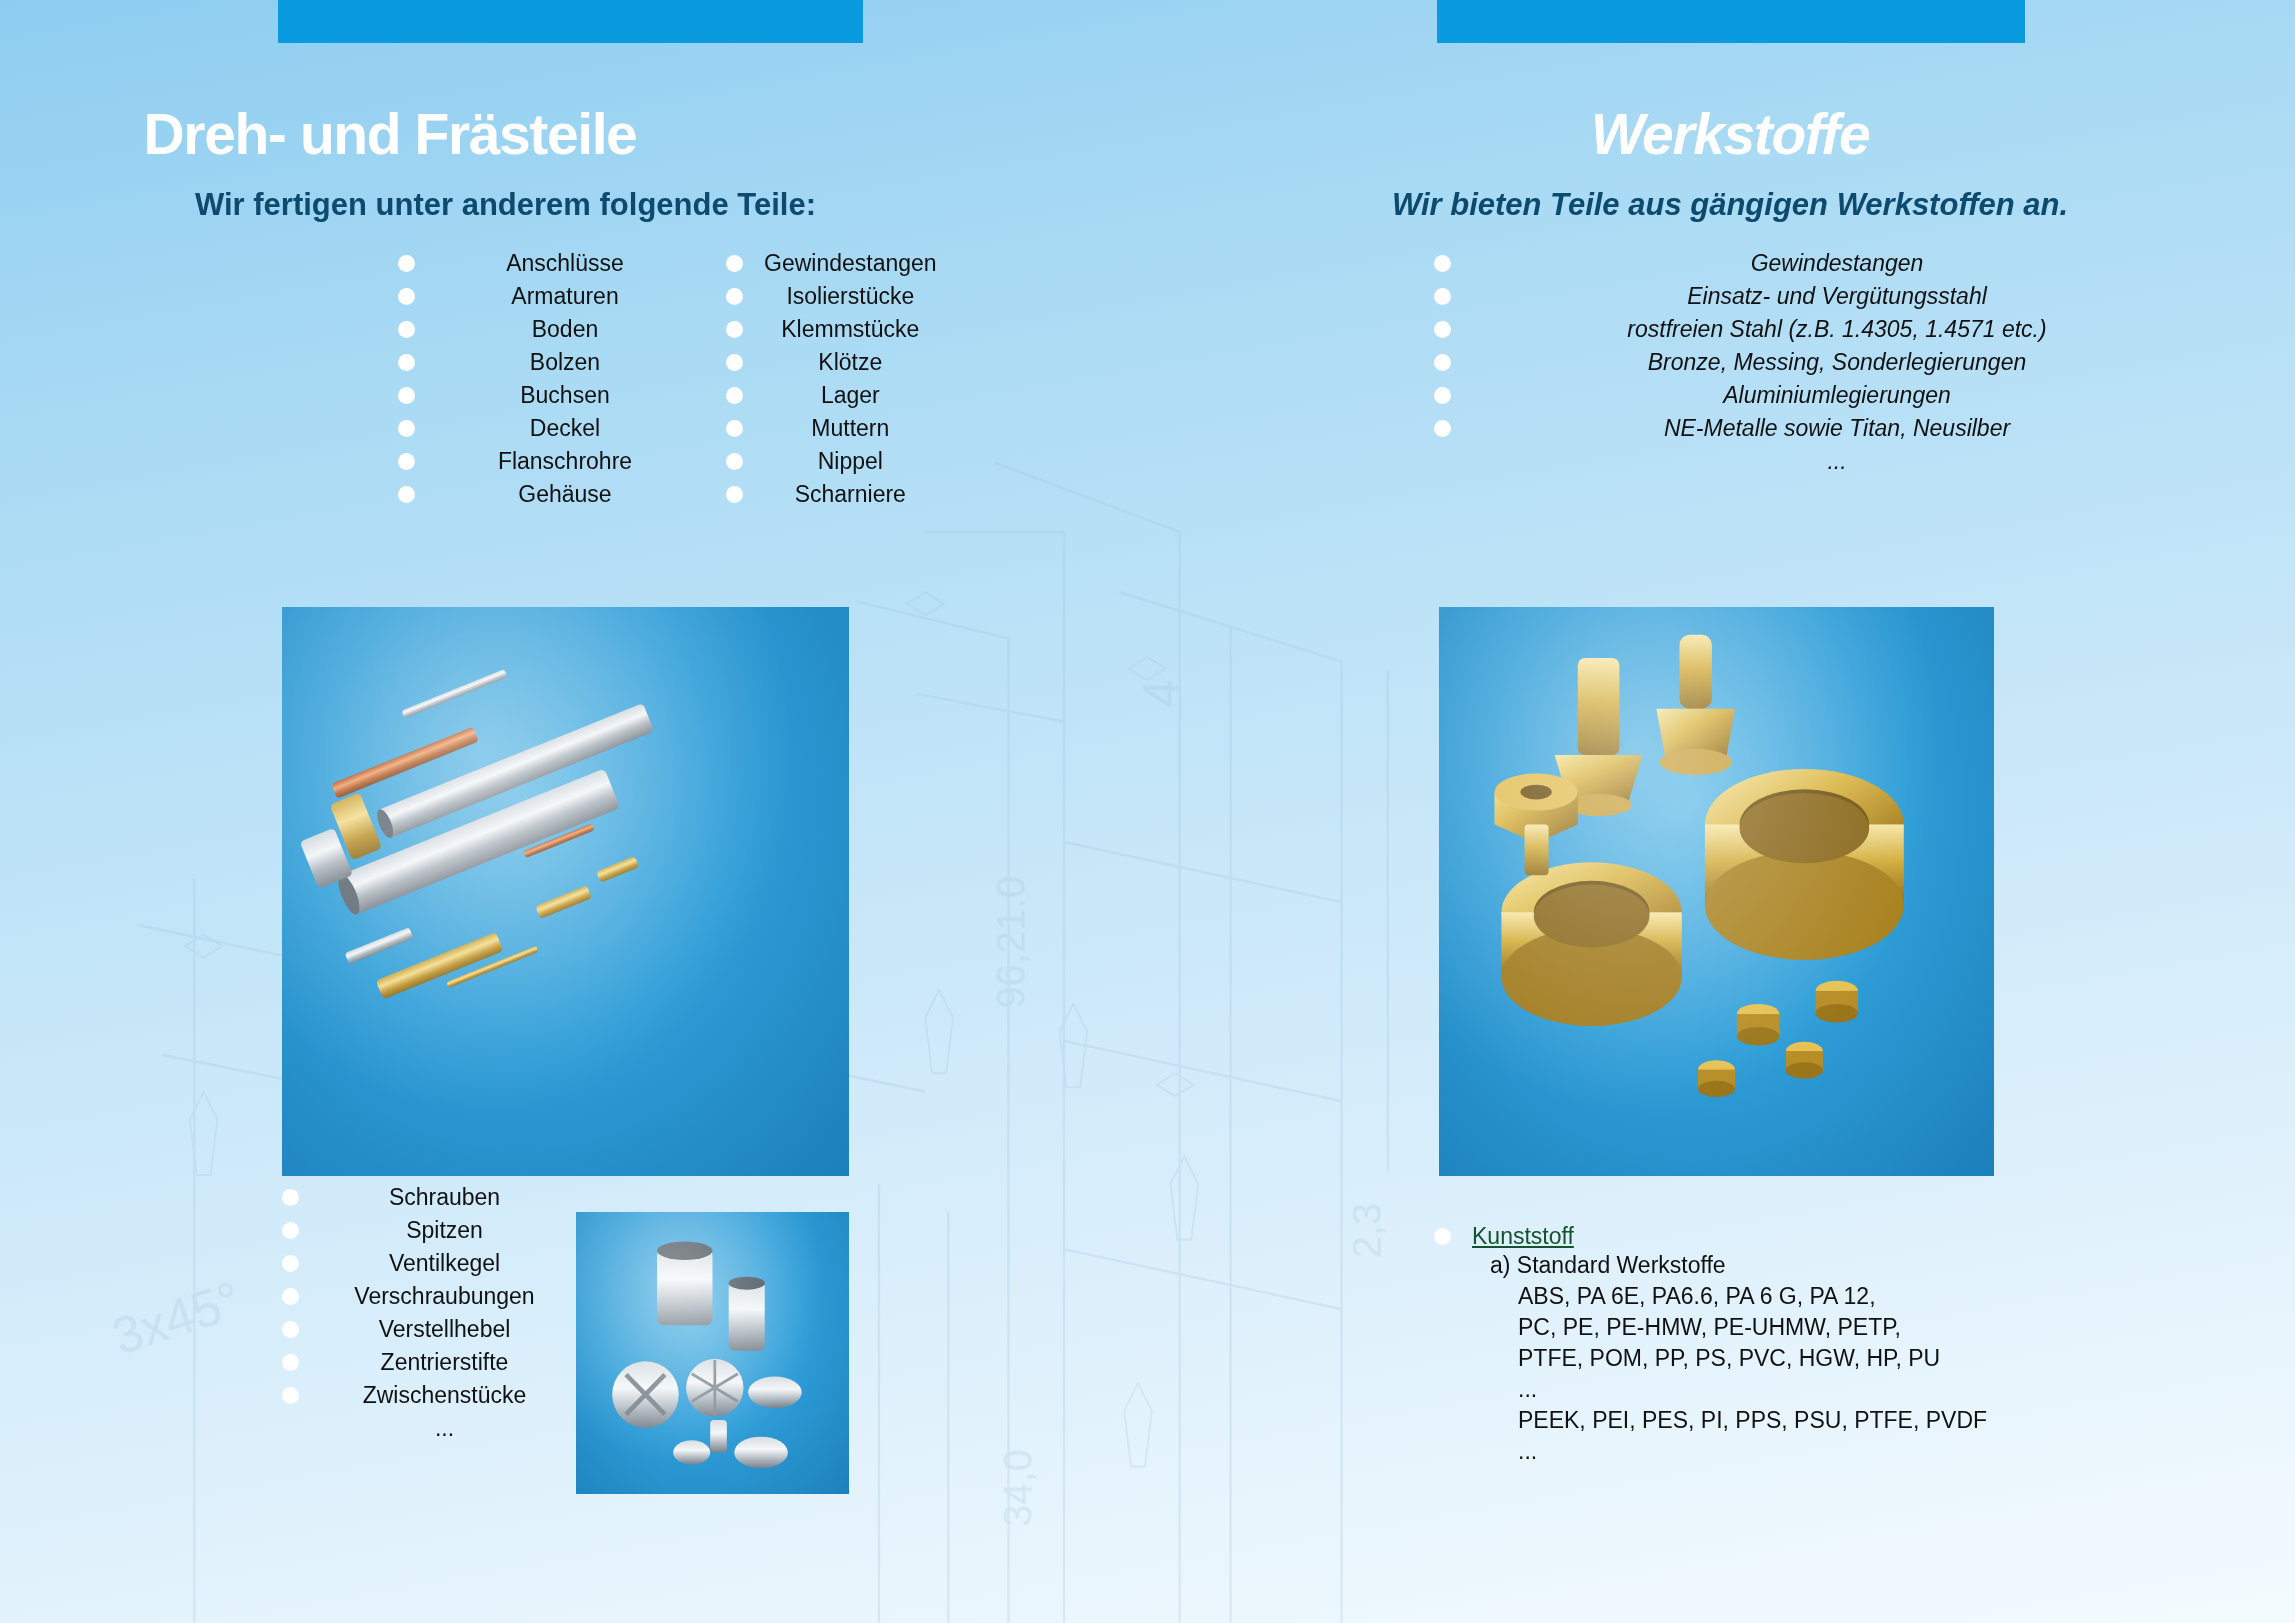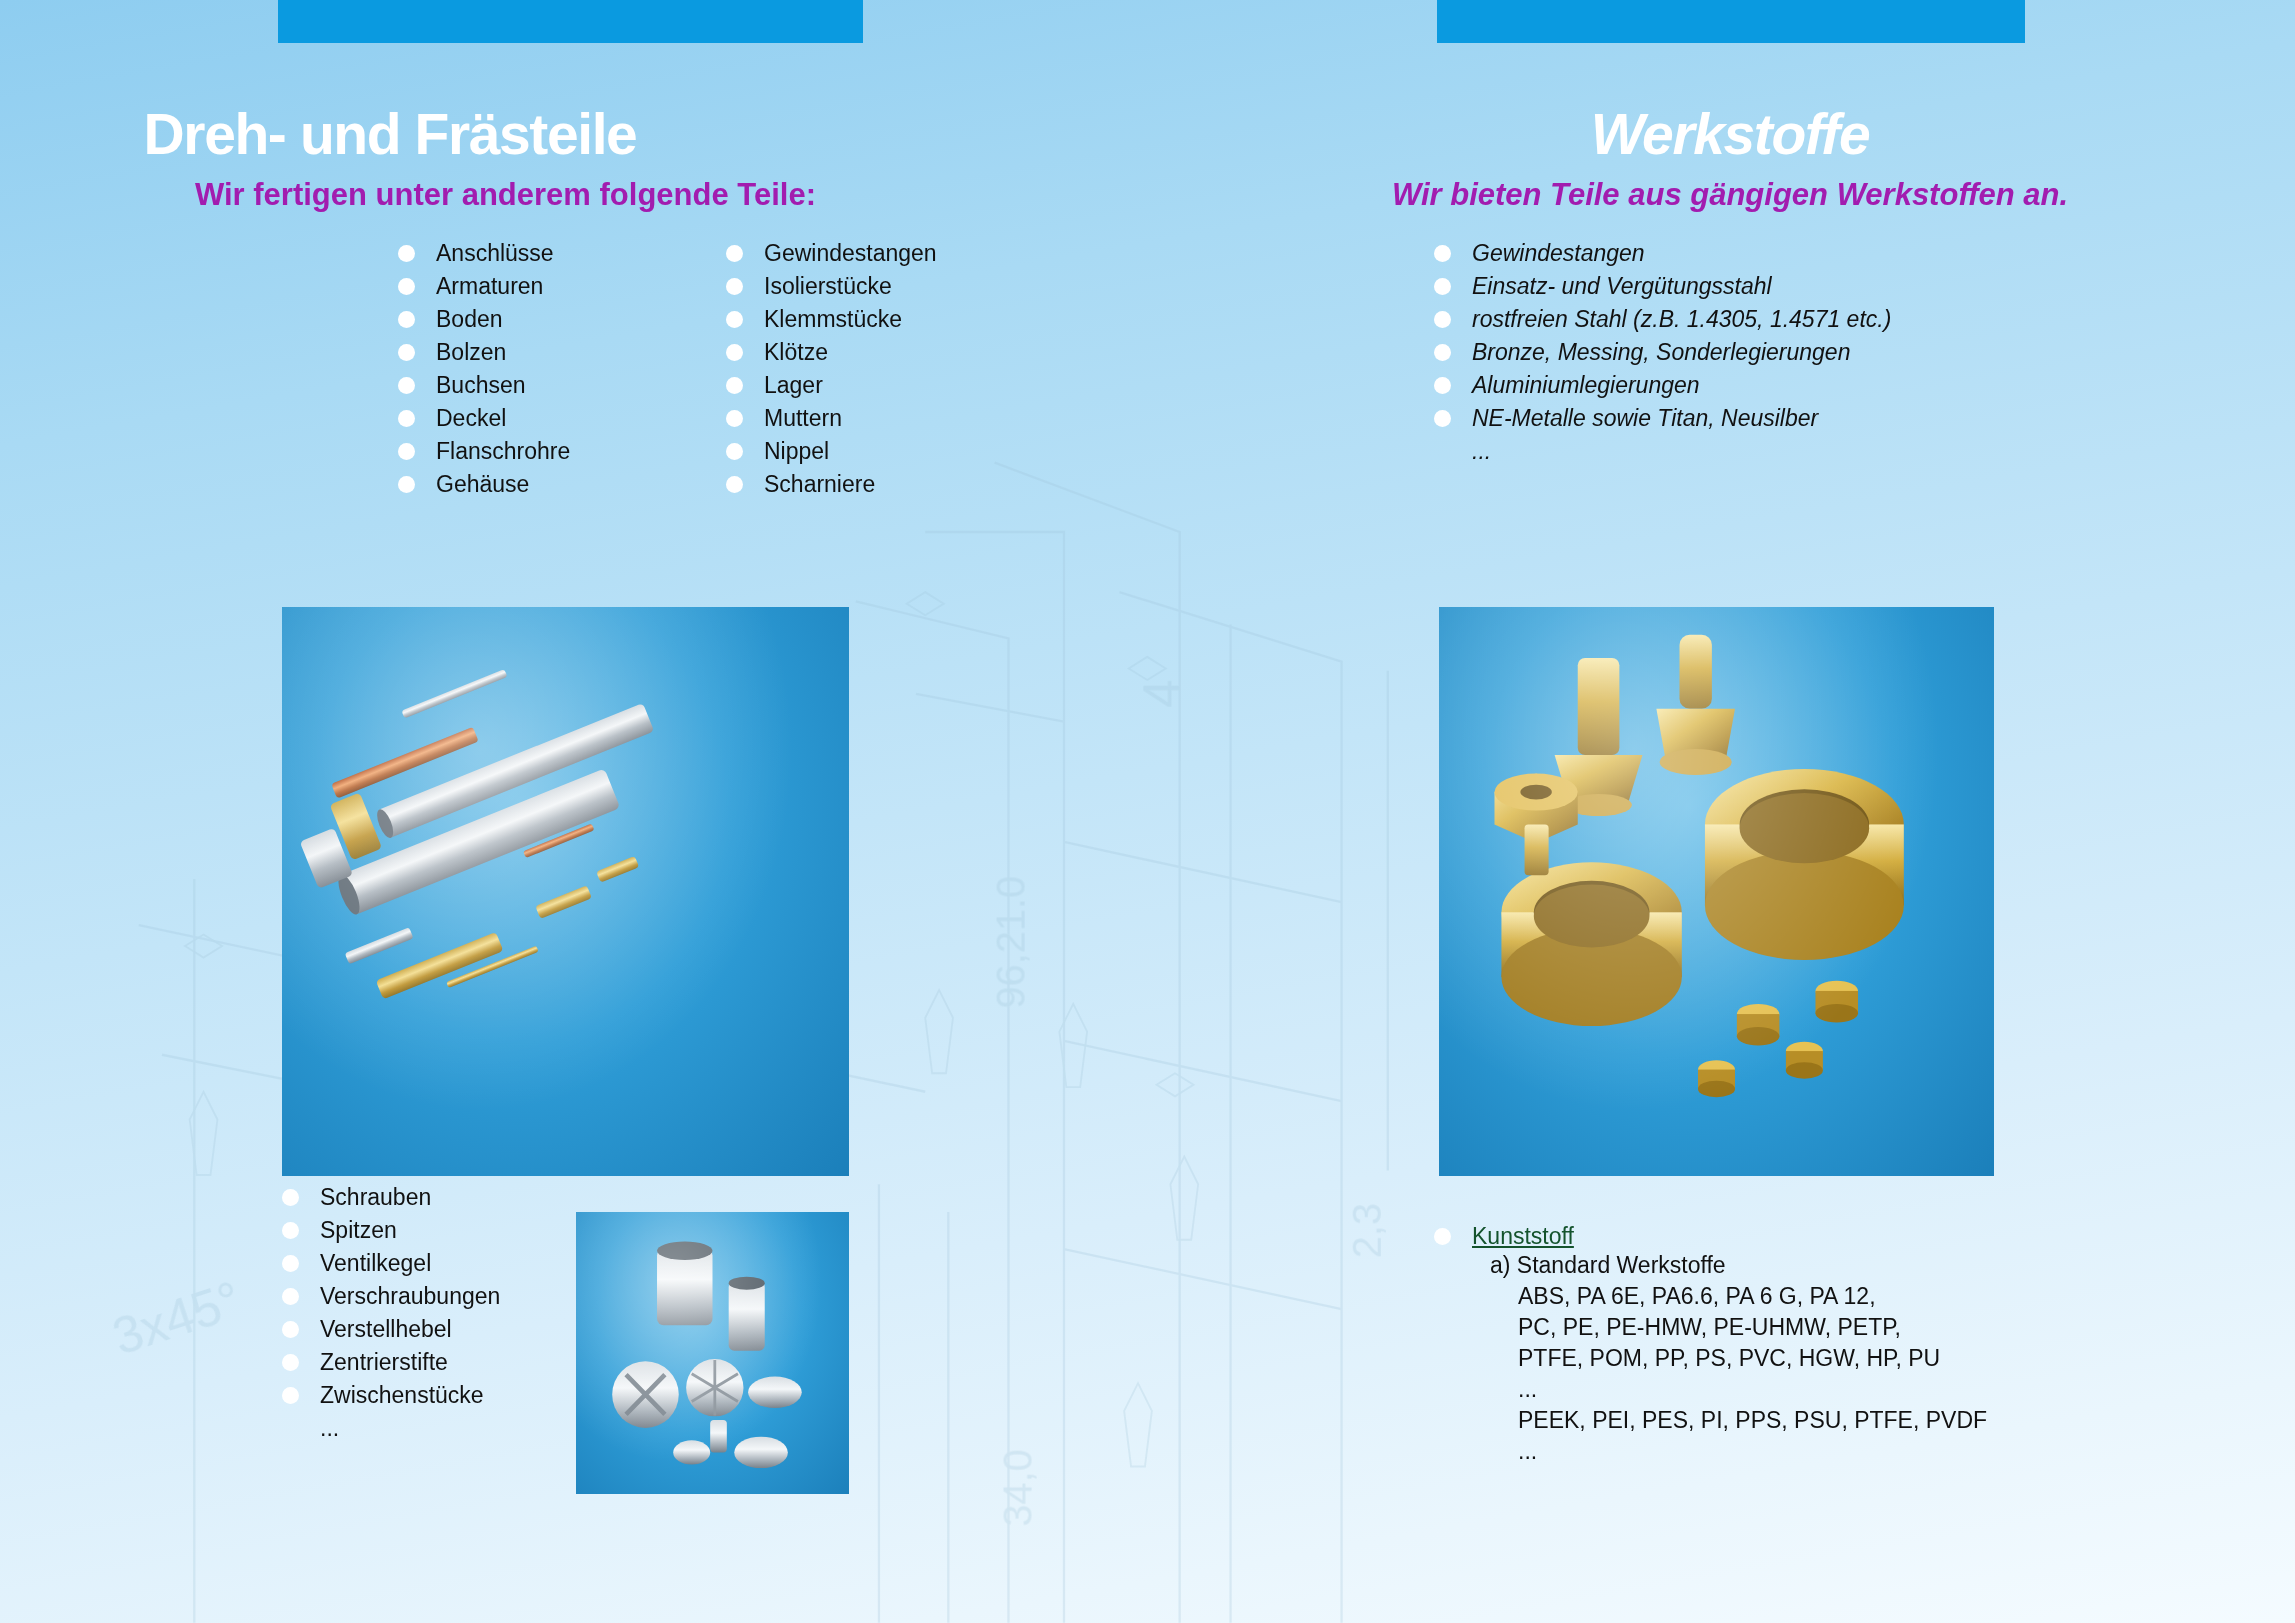--- a/index.html
+++ b/index.html
@@ -42,31 +42,31 @@
     font-size: 57px;
     font-weight: bold;
     letter-spacing: -1.4px;
     line-height: 1.0;
     white-space: nowrap;
   }
   .col-left h1.title  { margin-left: 4.6px; }
   .col-right h1.title { text-align: center; margin-right: 65px; }
 
   h2.subtitle {
-    color: #a21caf;
+    color: #0c4a6e;
     font-size: 31px;
     font-weight: bold;
-    margin-top: 14px;
+    margin-top: 24px;
     white-space: nowrap;
   }
   .col-left h2.subtitle  { margin-left: 56px; }
   .col-right h2.subtitle { text-align: center; margin-right: 65px; }
 
   
-  ul.bullets { list-style: none; }
+  ul.bullets { list-style: none; text-align: center; }
   ul.bullets li {
     position: relative;
     font-size: 23px;
     color: #111111;
     line-height: 33px;
     padding-left: 38px;
     white-space: nowrap;
   }
   ul.bullets li .dot {
     position: absolute;

